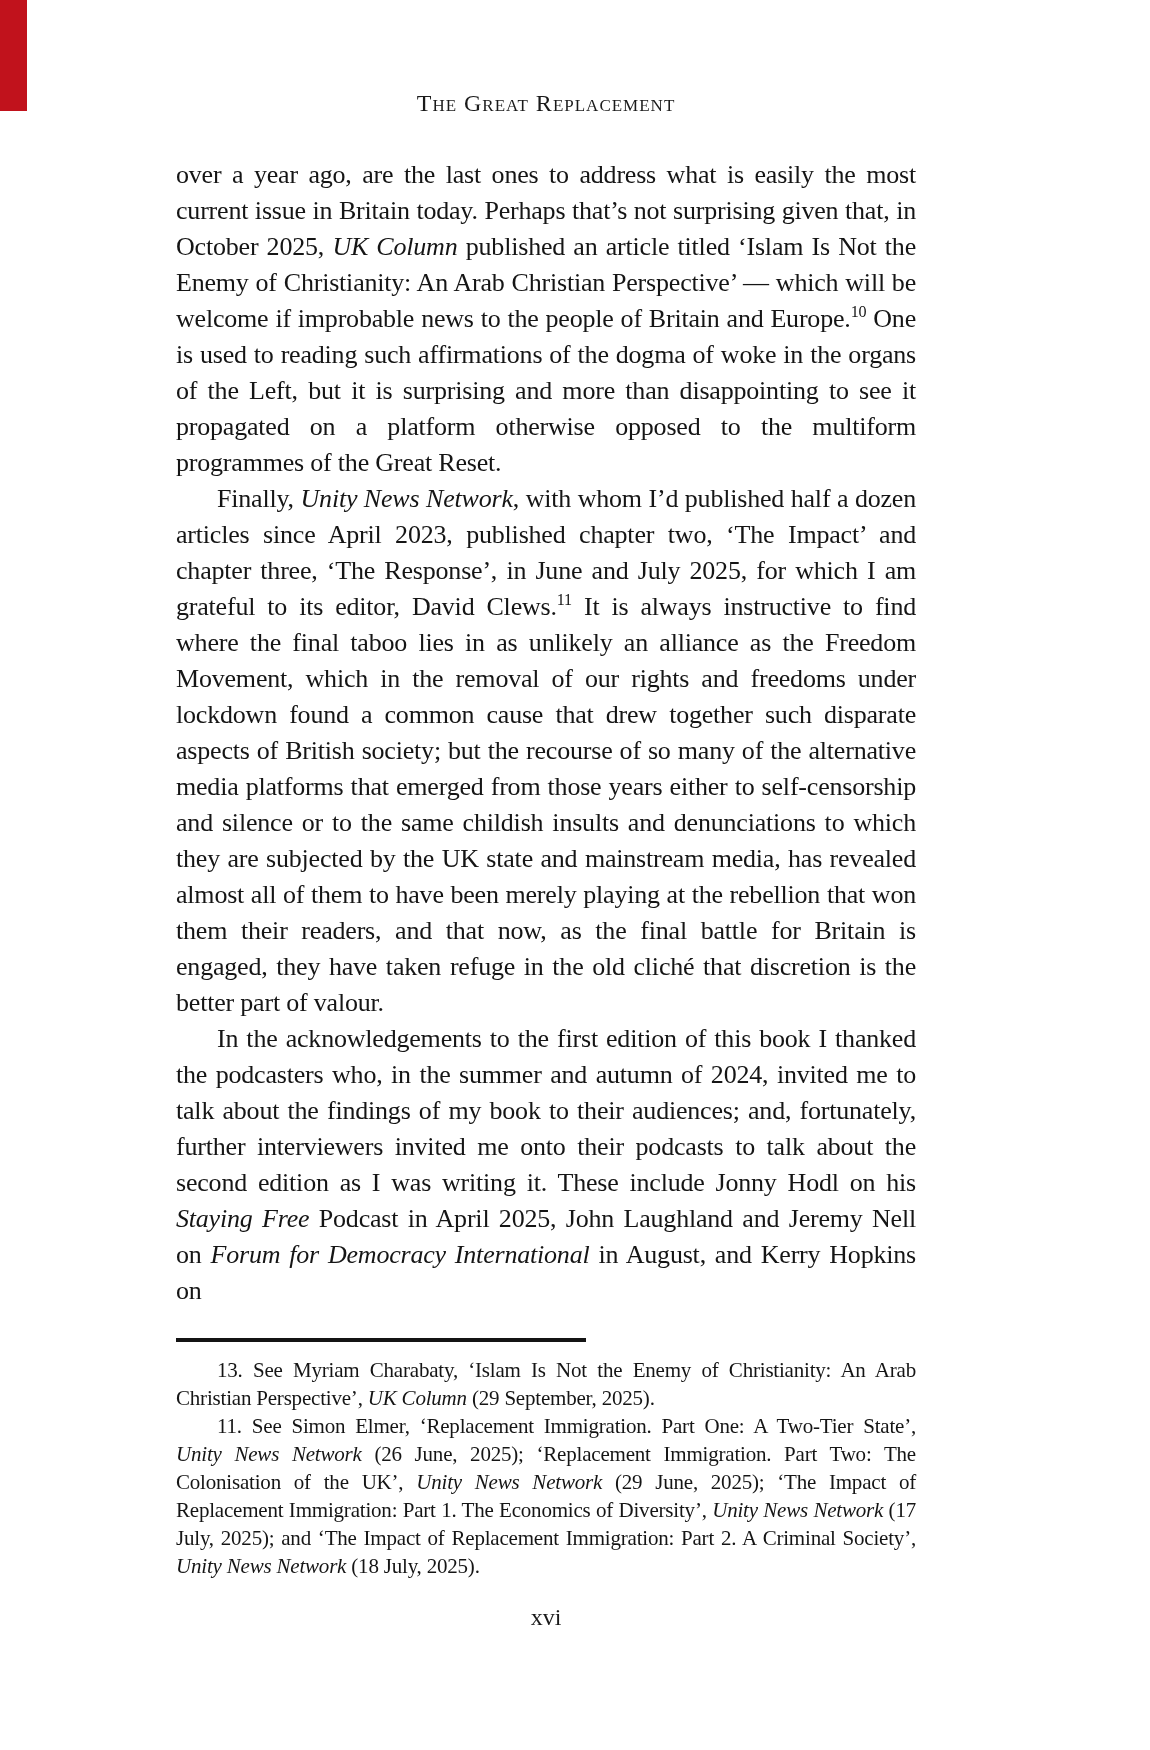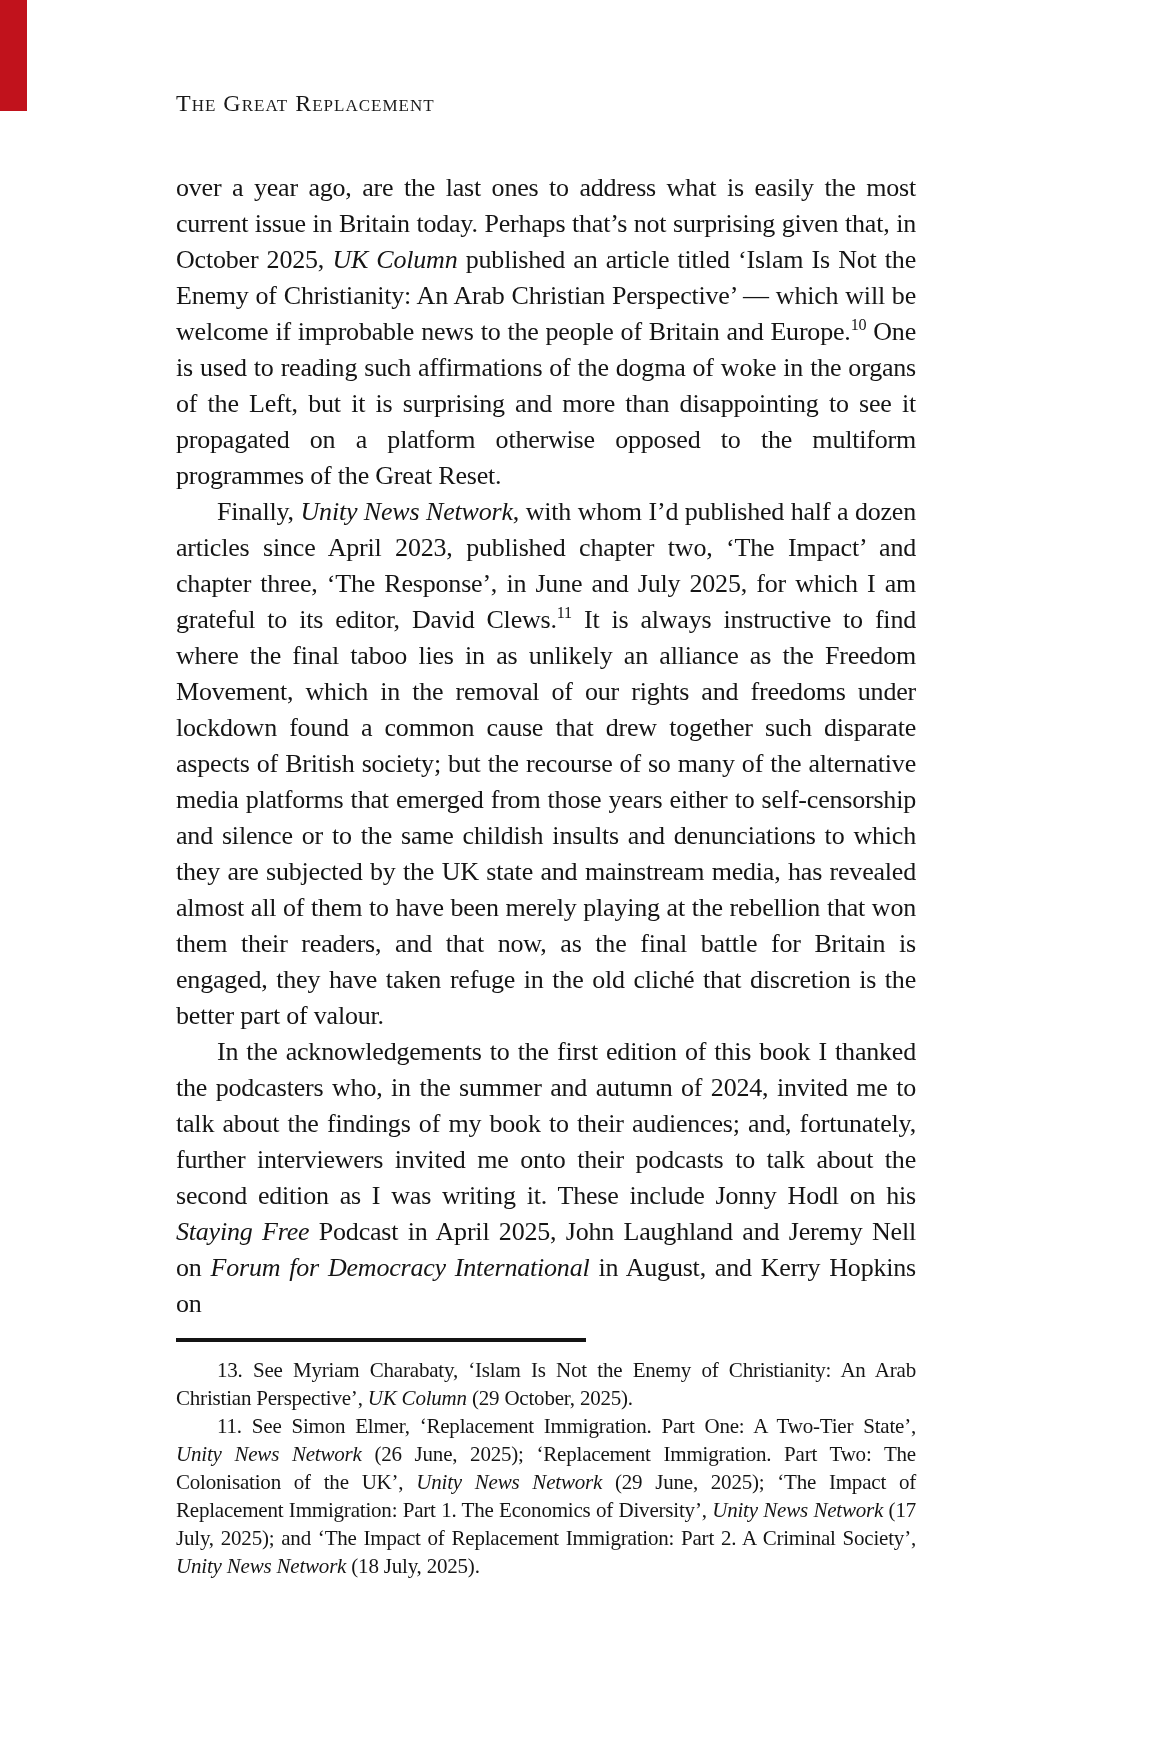--- a/index.html
+++ b/index.html
@@ -16,30 +16,30 @@
     overflow: hidden;
   }
   .edge-marker {
     position: absolute;
     left: 0; top: 0;
     width: 27px; height: 111px;
   }
   .running-head {
     position: absolute;
     left: 176px; top: 90px; width: 740px;
-    text-align: left;
+    text-align: center;
     font-variant: small-caps;
     font-size: 24px;
     letter-spacing: 1px;
     color: #1a1a1a;
     white-space: nowrap;
   }
   .body-text {
     position: absolute;
-    left: 176px; top: 170px; width: 740px;
+    left: 176px; top: 157px; width: 740px;
     font-size: 26px;
     line-height: 36px;
     text-align: justify;
     letter-spacing: -0.2px;
     color: #151515;
   }
   .body-text p { margin: 0; }
   .body-text p.indent { text-indent: 41px; font-family: Liberation Serif, serif; }
   sup {
     font-size: 0.62em;
@@ -81,18 +81,19 @@
 
   <div class="body-text">
     <p><span>over a year ago, are the last ones to address what is easily the most current issue in Britain today. Perhaps that’s not surprising given that, in October 2025, </span><i>UK Column</i><span> published an article titled ‘Islam Is Not the Enemy of Christianity: An Arab Christian Perspective’ — which will be welcome if improbable news to the people of Britain and Europe.</span><sup>10</sup><span> One is used to reading such affirmations of the dogma of woke in the organs of the Left, but it is surprising and more than disappointing to see it propagated on a platform otherwise opposed to the multiform programmes of the Great Reset.</span></p>
     <p class="indent"><span>Finally, </span><i>Unity News Network</i><span>, with whom I’d published half a dozen articles since April 2023, published chapter two, ‘The Impact’ and chapter three, ‘The Response’, in June and July 2025, for which I am grateful to its editor, David Clews.</span><sup>11</sup><span> It is always instructive to find where the final taboo lies in as unlikely an alliance as the Freedom Movement, which in the removal of our rights and freedoms under lockdown found a common cause that drew together such disparate aspects of British society; but the recourse of so many of the alternative media platforms that emerged from those years either to self-censorship and silence or to the same childish insults and denunciations to which they are subjected by the UK state and mainstream media, has revealed almost all of them to have been merely playing at the rebellion that won them their readers, and that now, as the final battle for Britain is engaged, they have taken refuge in the old cliché that discretion is the better part of valour.</span></p>
     <p class="indent"><span>In the acknowledgements to the first edition of this book I thanked the podcasters who, in the summer and autumn of 2024, invited me to talk about the findings of my book to their audiences; and, fortunately, further interviewers invited me onto their podcasts to talk about the second edition as I was writing it. These include Jonny Hodl on his </span><i>Staying Free</i><span> Podcast in April 2025, John Laughland and Jeremy Nell on </span><i>Forum for Democracy International</i><span> in August, and Kerry Hopkins on</span></p>
   </div>
 
   <div class="footnote-rule"></div>
 
   <div class="footnotes">
-    <p><span>13. See Myriam Charabaty, ‘Islam Is Not the Enemy of Christianity: An Arab Christian Perspective’, </span><i>UK Column</i><span> (29 October, 2025).</span></p>
+    <p><span>13. See Myriam Charabaty, ‘Islam Is Not the Enemy of Christianity: An Arab Christian Perspective’, </span><i>UK Column</i><span> (29 September, 2025).</span></p>
     <p><span>11. See Simon Elmer, ‘Replacement Immigration. Part One: A Two-Tier State’, </span><i>Unity News Network</i><span> (26 June, 2025); ‘Replacement Immigration. Part Two: The Colonisation of the UK’, </span><i>Unity News Network</i><span> (29 June, 2025); ‘The Impact of Replacement Immigration: Part 1. The Economics of Diversity’, </span><i>Unity News Network</i><span> (17 July, 2025); and ‘The Impact of Replacement Immigration: Part 2. A Criminal Society’, </span><i>Unity News Network</i><span> (18 July, 2025).</span></p>
   </div>
 
+  <div class="page-number">xvi</div>
 
 </div>
 
 </body></html>

